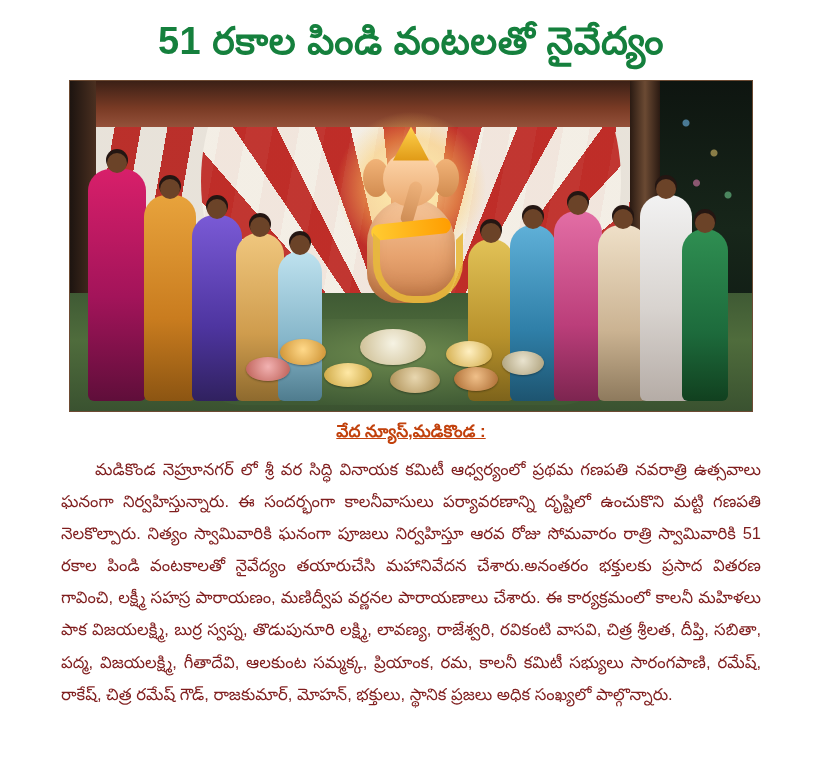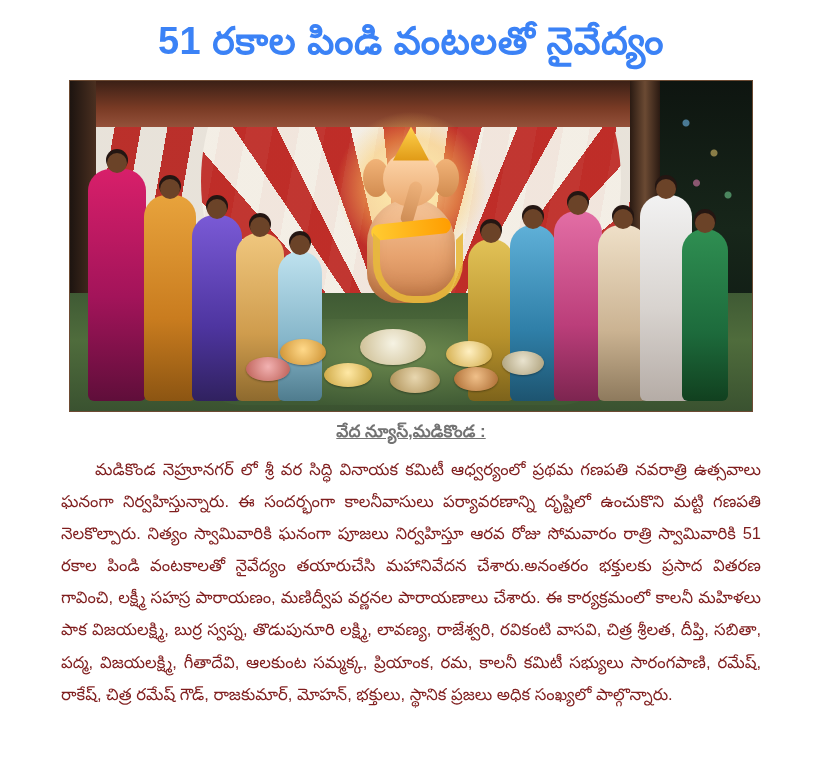--- a/index.html
+++ b/index.html
@@ -21,21 +21,21 @@
     position: relative;
     box-sizing: border-box;
   }
   .headline {
     text-align: center;
     font-family: "Liberation Sans", sans-serif;
     font-weight: bold;
     font-size: 38px;
     line-height: 1.25;
     letter-spacing: 0.5px;
-    color: #3b82f6;
+    color: #15803d;
     margin: 18px 40px 14px 40px;
   }
   .photo-wrap {
     width: 682px;
     height: 330px;
     margin: 0 auto;
     position: relative;
     overflow: hidden;
     background: #2b1a14;
     border: 1px solid #6d4b33;
@@ -210,21 +210,21 @@
     border-radius: 50%;
     background: #6b4328;
     box-shadow: 0 -3px 0 1px #241612;
   }
   .caption {
     width: 682px;
     margin: 10px auto 0 auto;
     text-align: center;
     font-size: 17px;
     font-weight: bold;
-    color: #737373;
+    color: #c2410c;
     text-decoration: underline;
   }
   .article {
     width: 700px;
     margin: 8px auto 0 auto;
     font-size: 16.5px;
     line-height: 1.95;
     text-align: justify;
     text-justify: inter-word;
     color: #7f1d1d;

